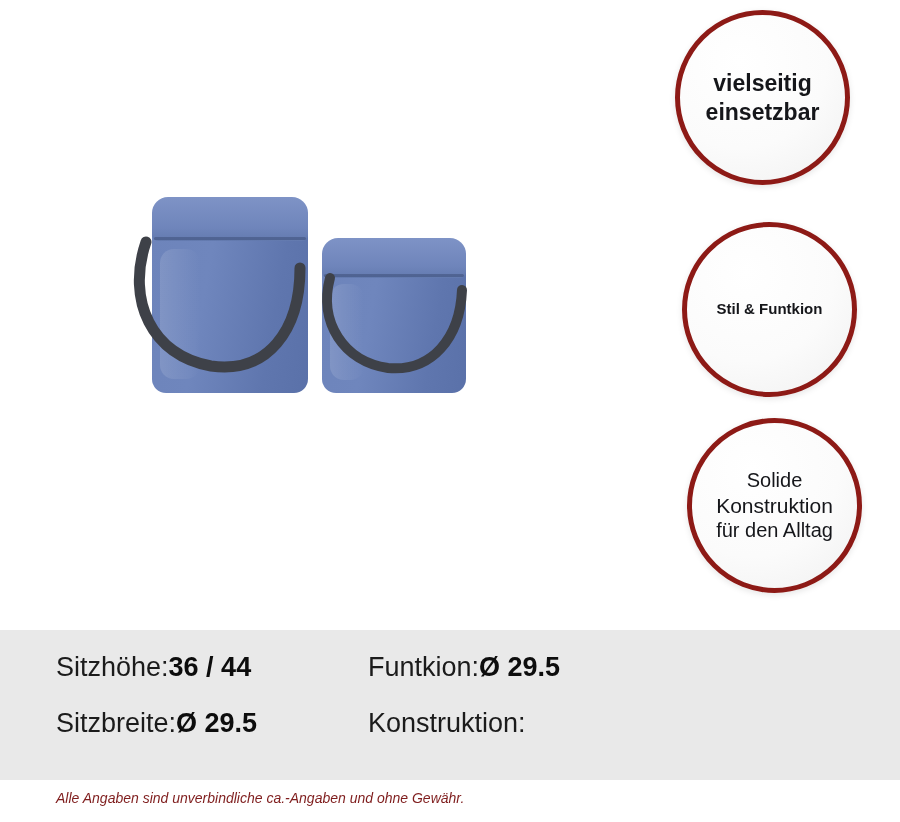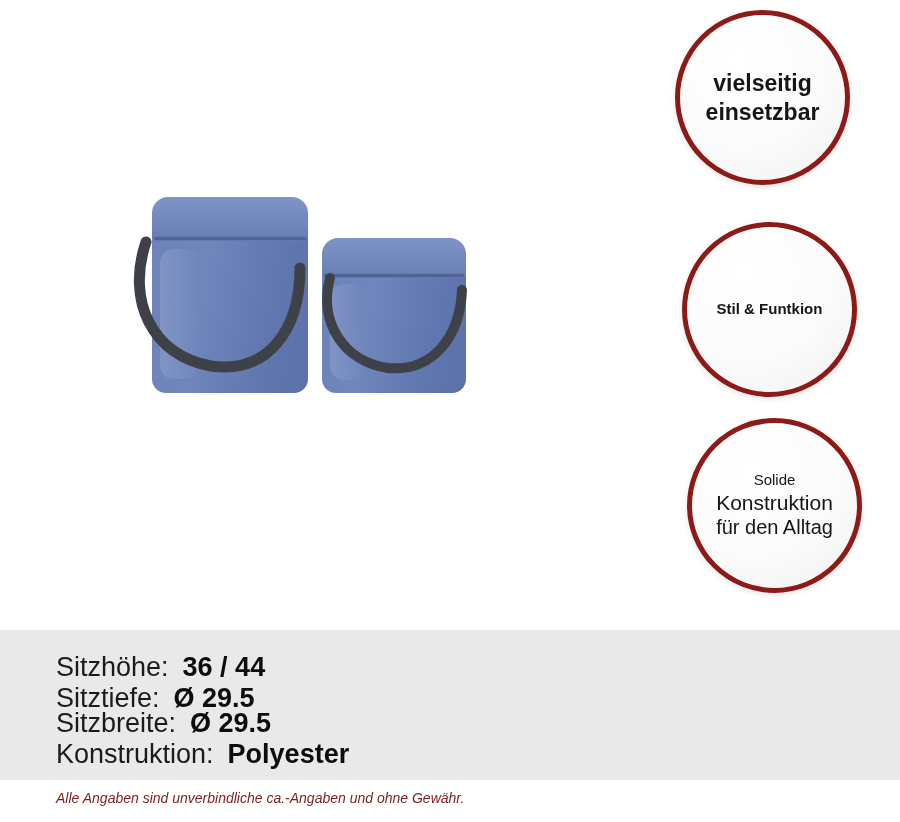--- a/index.html
+++ b/index.html
@@ -172,21 +172,21 @@
     height: 175px;
   }
   .badge-2 .line-a { font-size: 20px; font-weight: normal; }
   .badge-2 .line-b { font-size: 15px; font-weight: bold; }
   .badge-3 {
     left: 27px;
     top: 418px;
     width: 175px;
     height: 175px;
   }
-  .badge-3 .line-a { font-size: 15px; font-weight: normal; }
+  .badge-3 .line-a { font-size: 20px; font-weight: normal; }
   .badge-3 .line-b { font-size: 21px; font-weight: normal; }
   .badge-3 .line-c { font-size: 20px; font-weight: normal; }
 
   
   .spec-panel {
     position: absolute;
     left: 0;
     top: 630px;
     width: 900px;
     height: 150px;
@@ -195,39 +195,37 @@
   .spec-rows {
     position: absolute;
     left: 56px;
     top: 22px;
     width: 800px;
   }
   .spec-row {
     display: flex;
     align-items: baseline;
     height: 56px;
-    flex-direction: column;
   }
   .spec-cell {
     display: flex;
     align-items: baseline;
   }
   .spec-cell.col1 { width: 312px; }
   .spec-label {
     font-size: 27px;
     color: #1b1b1b;
     font-weight: normal;
     white-space: nowrap;
   }
   .spec-value {
     font-size: 27px;
     color: #0d0d0d;
     font-weight: bold;
     white-space: nowrap;
-    margin-left: 14px;
     text-align: center;
   }
 
   .disclaimer {
     position: absolute;
     left: 56px;
     top: 790px;
     font-size: 14px;
     font-style: italic;
     color: #7f1d1d;
@@ -287,33 +285,32 @@
 
   <div class="spec-panel">
     <div class="spec-rows">
 
       <div class="spec-row">
         <div class="spec-cell col1">
           <span class="spec-label">Sitzhöhe:</span>
           <span class="spec-value">36 / 44</span>
         </div>
         <div class="spec-cell">
-          <span class="spec-label">Sitztiefe:</span>
+          <span class="spec-label">Funtkion:</span>
           <span class="spec-value">Ø 29.5</span>
         </div>
       </div>
 
       <div class="spec-row">
         <div class="spec-cell col1">
           <span class="spec-label">Sitzbreite:</span>
           <span class="spec-value">Ø 29.5</span>
         </div>
         <div class="spec-cell">
           <span class="spec-label">Konstruktion:</span>
-          <span class="spec-value">Polyester</span>
         </div>
       </div>
 
     </div>
   </div>
 
   <div class="disclaimer">Alle Angaben sind unverbindliche ca.-Angaben und ohne Gewähr.</div>
 
 </div>
 

